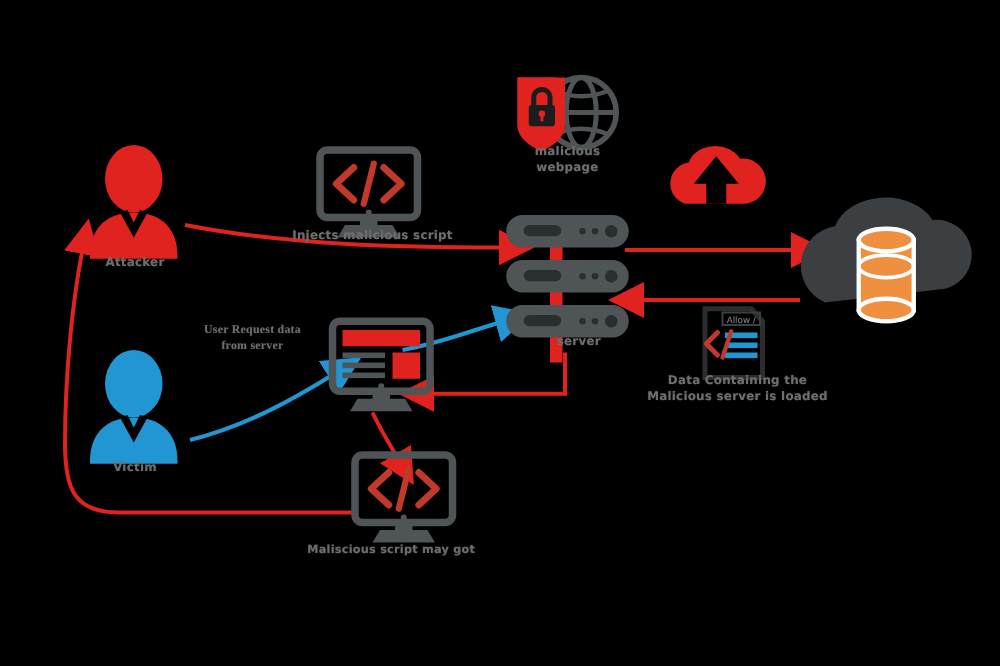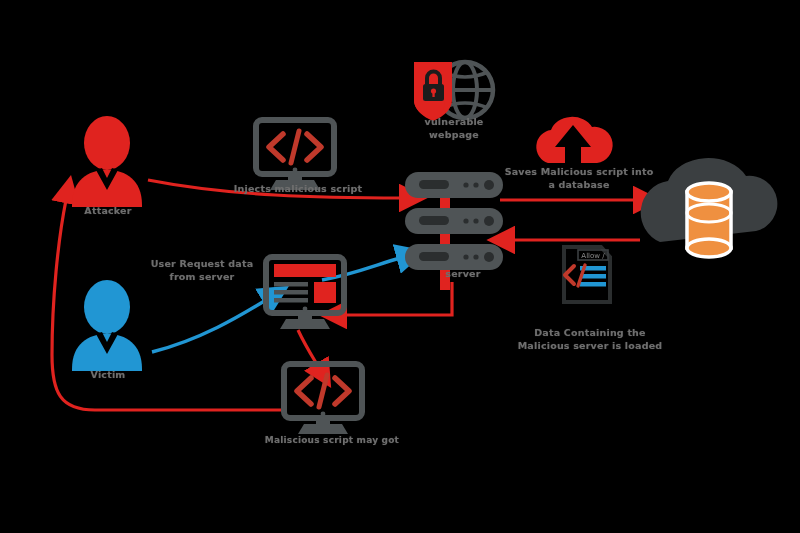--- a/index.html
+++ b/index.html
@@ -182,38 +182,34 @@
     </g>
   </svg>
 
   <div class="lbl" style="left:72px;top:205px;width:72px;">Attacker</div>
 
   <div class="lbl" style="left:72px;top:369px;width:72px;">Victim</div>
 
   <div class="lbl" style="left:222px;top:183px;width:152px;">Injects malicious script</div>
 
   <div class="lbl" style="left:404px;top:116px;width:100px;">
-    <span>vulnerable</span><br>
+    <span>malicious</span><br>
     <span>webpage</span>
   </div>
 
   <div class="lbl" style="left:431px;top:268px;width:64px;">server</div>
 
-  <div class="lbl" style="left:504px;top:166px;width:150px;">
-    <span>Saves Malicious script into</span><br>
-    <span>a database</span>
-  </div>
-
-  <div class="lbl" style="left:514px;top:299px;width:152px;margin-top:28px;">
+
+  <div class="lbl" style="left:514px;top:299px;width:152px;">
     <span>Data Containing the</span><br>
     <span>Malicious server is loaded</span>
   </div>
 
-  <div class="lbl" style="left:142px;top:258px;width:120px;">
+  <div class="lbl" style="left:142px;top:258px;width:120px;font-family:Liberation Serif, serif;">
     <span>User Request data</span><br>
     <span>from server</span>
   </div>
 
-  <div class="lbl small" style="left:196px;top:434px;width:272px;">
+  <div class="lbl small" style="left:177px;top:434px;width:272px;">
     <span>Maliscious script may got</span><br>
   </div>
 
 </div>
 
 </body></html>

